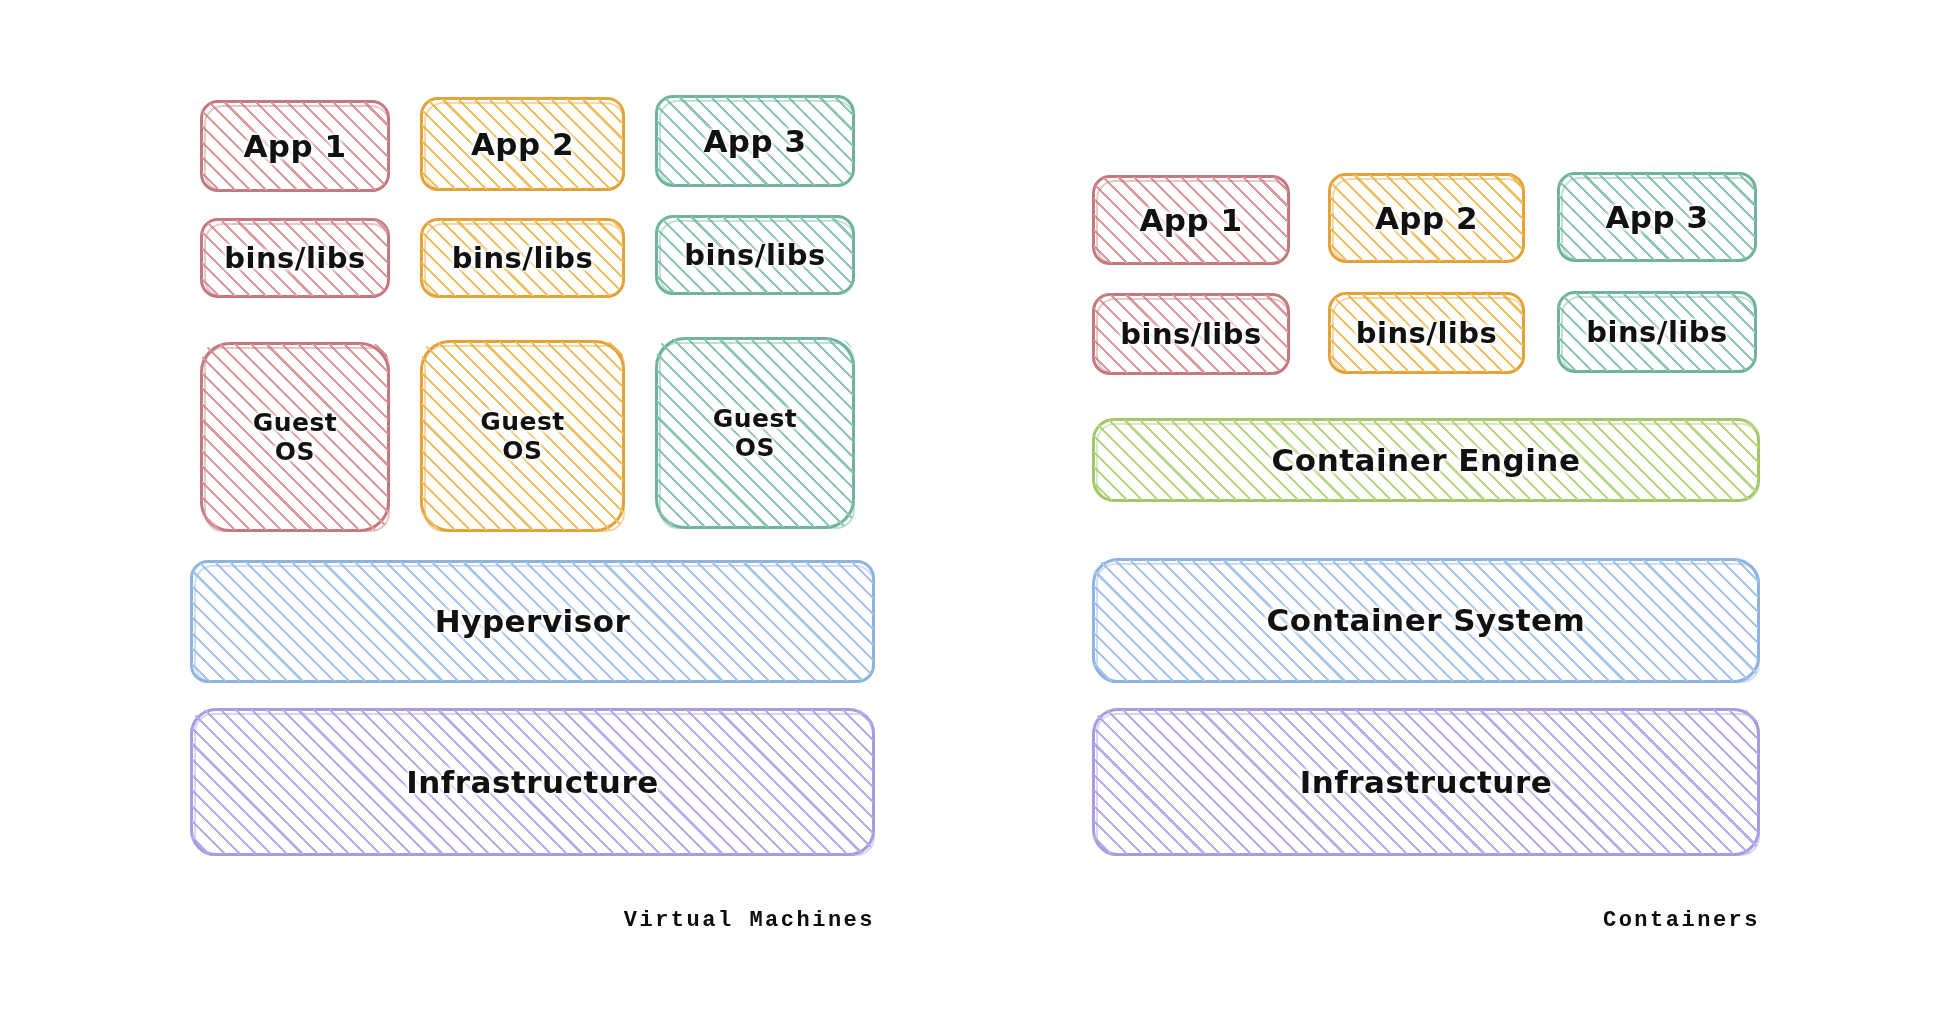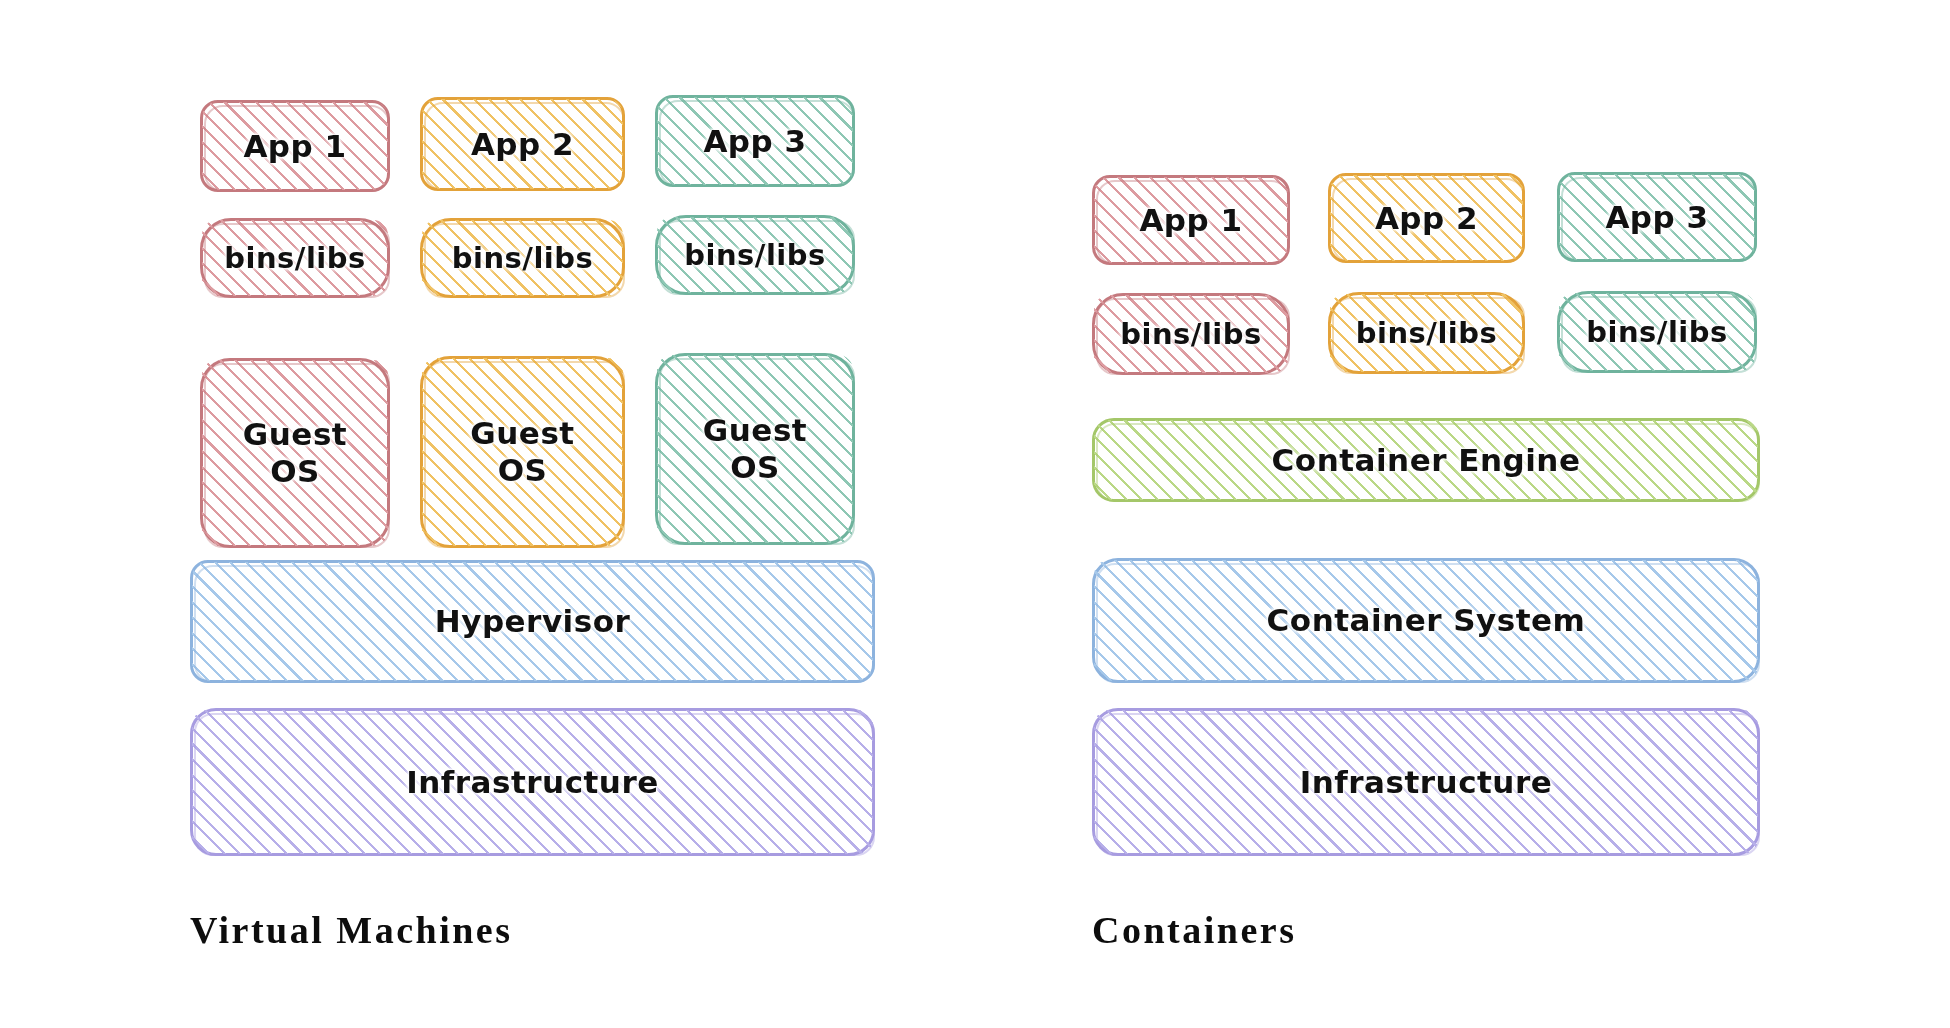--- a/index.html
+++ b/index.html
@@ -86,31 +86,31 @@
   .c-blue::before   { background-image: repeating-linear-gradient(45deg, #a6c8ea 0 2.2px, rgba(255,255,255,0) 2.2px 11px); }
 
   .c-purple { border-color: #a79ce0; color: #a79ce0; }
   .c-purple::before { background-image: repeating-linear-gradient(45deg, #b7afe9 0 2.2px, rgba(255,255,255,0) 2.2px 11px); }
 
   .c-green  { border-color: #a4c769; color: #a4c769; align-items: center; }
   .c-green::before  { background-image: repeating-linear-gradient(45deg, #bad886 0 2.2px, rgba(255,255,255,0) 2.2px 11px); }
 
   
   .t-app   { font-size: 31px; }
-  .t-bins  { font-size: 29px; border-radius: 31px; }
-  .t-guest { font-size: 31px; margin-top: 16px; }
+  .t-bins  { font-size: 29px; }
+  .t-guest { font-size: 25px; }
   .t-bar   { font-size: 31px; }
 
   .col-caption {
     position: absolute;
-    text-align: left;
+    text-align: right;
     color: #0d0d0d;
-    font-family: Liberation Serif, serif;
+    font-family: Liberation Mono, monospace;
     font-weight: 700;
-    font-size: 38px;
+    font-size: 22px;
     letter-spacing: 2.5px;
   }
 </style>
 </head>
 <body>
 
 <div id="canvas">
 
   <div class="box c-red t-app" style="left:200px; top:100px; width:190px; height:92px;">
     <span class="lbl">App 1</span>

